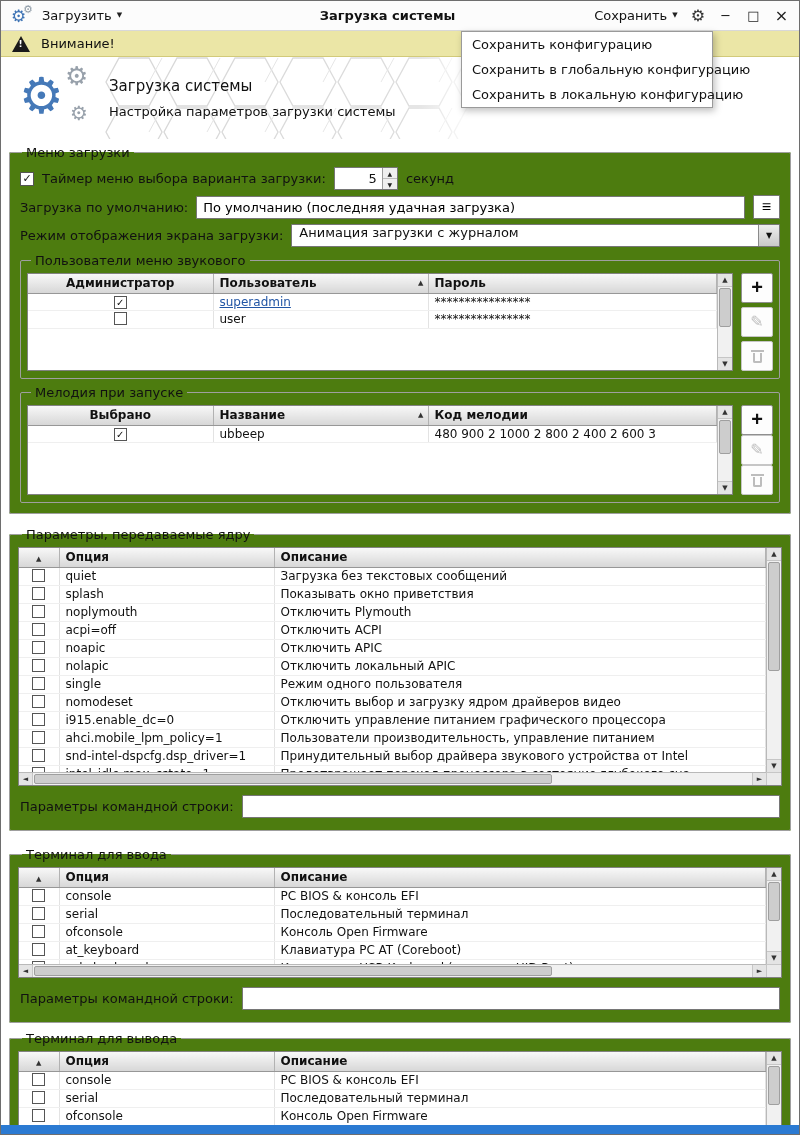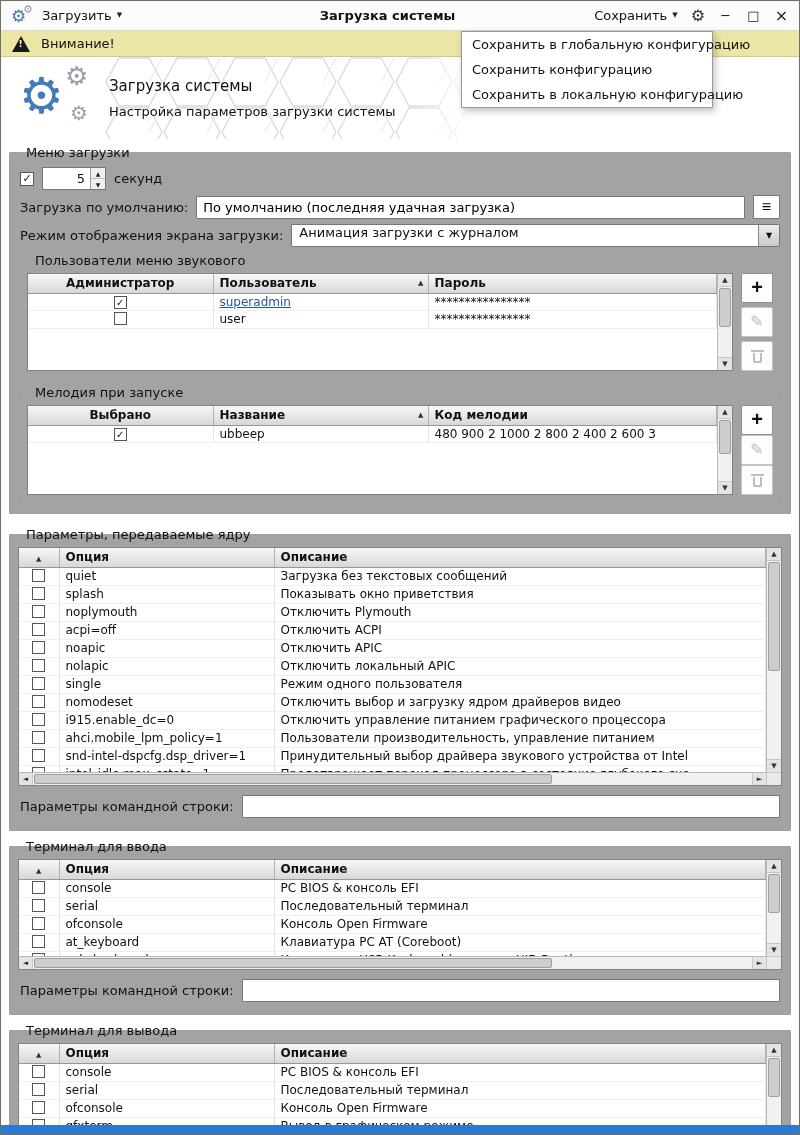--- a/index.html
+++ b/index.html
@@ -38,21 +38,21 @@
   .header-text{position:relative;z-index:2}
   .page-title{font-size:15px;margin-bottom:9px;text-shadow:0 0 3px #fff}
   .page-subtitle{font-size:13px;text-shadow:0 0 3px #fff}
 
   
   .save-menu{position:absolute;top:30px;left:460px;width:252px;background:#fff;border:1px solid #9a9a9a;box-shadow:2px 3px 7px rgba(0,0,0,.25);z-index:30}
   .menu-item{padding:5px 10px;font-size:13px;white-space:nowrap}
 
   
   .content{padding:0 8px}
-  fieldset.fs{border:1px solid #9f9f9f;border-radius:2px;padding:2px 8px 8px;margin-top:6px;background:#a3a3a3}
+  fieldset.fs{border:1px solid #9f9f9f;border-radius:2px;padding:2px 8px 8px;margin-top:6px;background:#4d7c0f}
   fieldset.fs legend{padding:0 4px;margin-left:4px;font-size:13px}
   fieldset.fs.inner{margin:6px 2px 2px;padding:2px 6px 7px}
   fieldset.fs.gap{margin-top:13px}
 
   .form-row{display:flex;align-items:center;gap:8px;margin:5px 2px 4px}
   .form-row label{white-space:nowrap}
   .grow{flex:1;min-width:0}
   .text-input{height:23px;border:1px solid #767676;padding:0 6px;font:inherit;background:#fff;border-radius:1px}
 
   .checkbox{width:14px;height:14px;border:1px solid #555;background:#fff;display:inline-flex;align-items:center;justify-content:center;font-size:11px;line-height:1;flex:none;color:#111}
@@ -164,32 +164,33 @@
       <span class="lg lg2" data-name="gear-icon">⚙</span>
       <span class="lg lg3" data-name="gear-icon">⚙</span>
     </div>
     <div class="header-text" data-name="header-text">
       <div class="page-title" data-name="page-title">Загрузка системы</div>
       <div class="page-subtitle" data-name="page-subtitle">Настройка параметров загрузки системы</div>
     </div>
   </div>
 
   <nav class="save-menu" data-name="save-dropdown-menu">
+    <div class="menu-item" data-name="menu-item-save-configuration">Сохранить конфигурацию</div>
     <div class="menu-item" data-name="menu-item-save-global-configuration">Сохранить в глобальную конфигурацию</div>
-    <div class="menu-item" data-name="menu-item-save-configuration">Сохранить конфигурацию</div>
     <div class="menu-item" data-name="menu-item-save-local-configuration">Сохранить в локальную конфигурацию</div>
   </nav>
 
   <main class="content" data-name="main-content">
 
     <fieldset class="fs" data-name="boot-menu-section">
       <legend data-name="boot-menu-legend">Меню загрузки</legend>
 
       <div class="form-row" data-name="timer-row">
         <span class="checkbox checked" data-name="timer-checkbox">✓</span>
+        <label data-name="timer-label">Таймер меню выбора варианта загрузки:</label>
         <div class="spinbox" data-name="timer-spinner">
           <span class="spin-val" data-name="timer-value">5</span>
           <span class="spin-arrows" data-name="spinner-arrows">
             <span class="sa" data-name="spin-up-icon">▲</span>
             <span class="sa" data-name="spin-down-icon">▼</span>
           </span>
         </div>
         <label data-name="timer-unit-label">секунд</label>
       </div>
 
@@ -416,21 +417,21 @@
           <span class="sb-btn" data-name="scroll-right-icon">►</span>
         </div>
         <div class="corner" data-name="scrollbar-corner"></div>
       </div>
       <div class="form-row" style="margin-top:9px" data-name="kernel-cmdline-row">
         <label data-name="cmdline-label">Параметры командной строки:</label>
         <input class="text-input grow" data-name="kernel-cmdline-input" value="" style="">
       </div>
     </fieldset>
 
-    <fieldset class="fs" style="margin-top:8px" data-name="input-terminal-section">
+    <fieldset class="fs" style="margin-top:16px" data-name="input-terminal-section">
       <legend data-name="input-terminal-legend">Терминал для ввода</legend>
       <div class="tablewrap" style="height:111px;margin-top:3px" data-name="input-terminal-table-wrap">
         <table class="grid opt" data-name="input-terminal-table">
           <colgroup>
               <col style="width:40px">
               <col style="width:215px">
               <col>
             </colgroup>
           <thead>
             <tr data-name="header-row">

